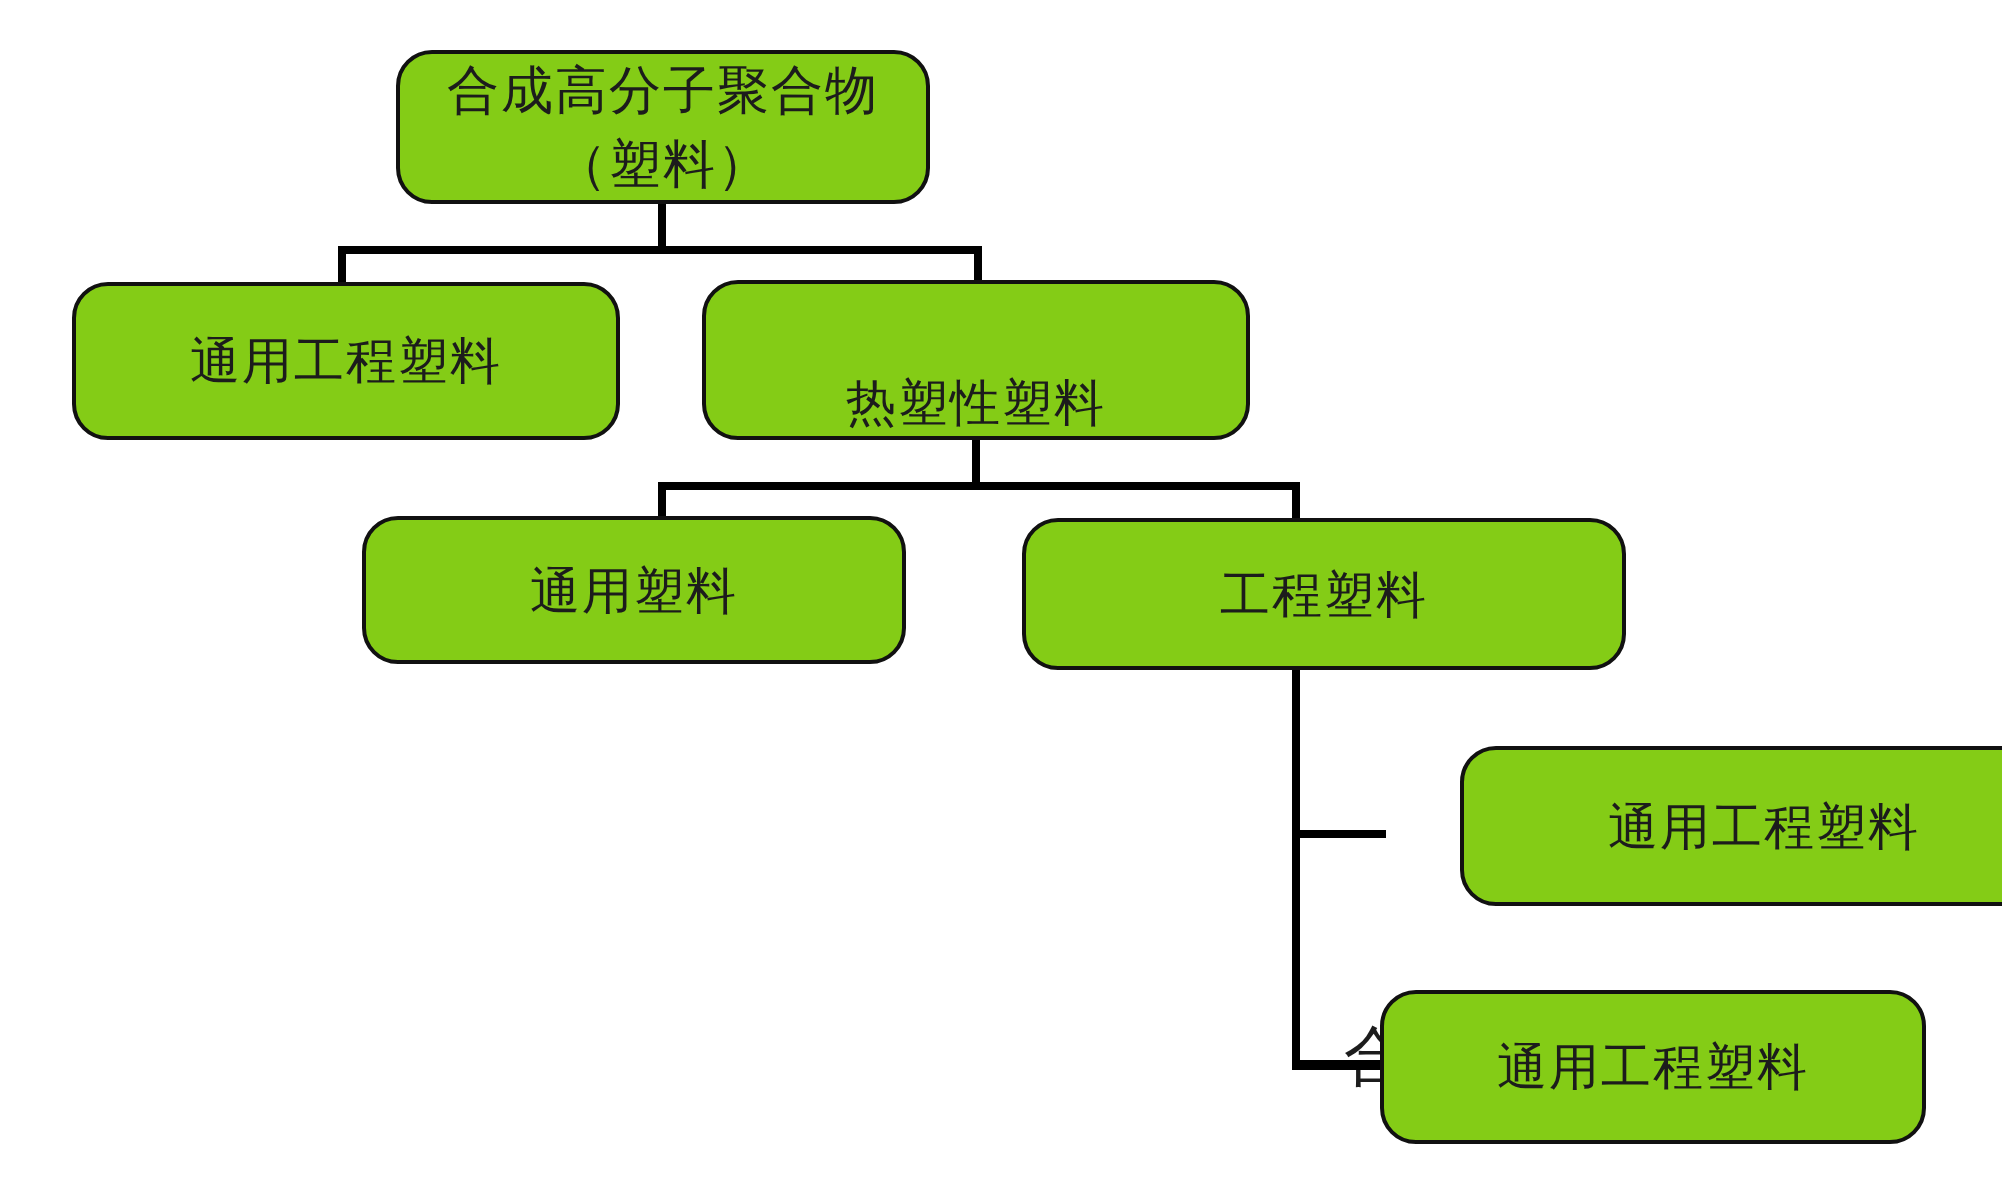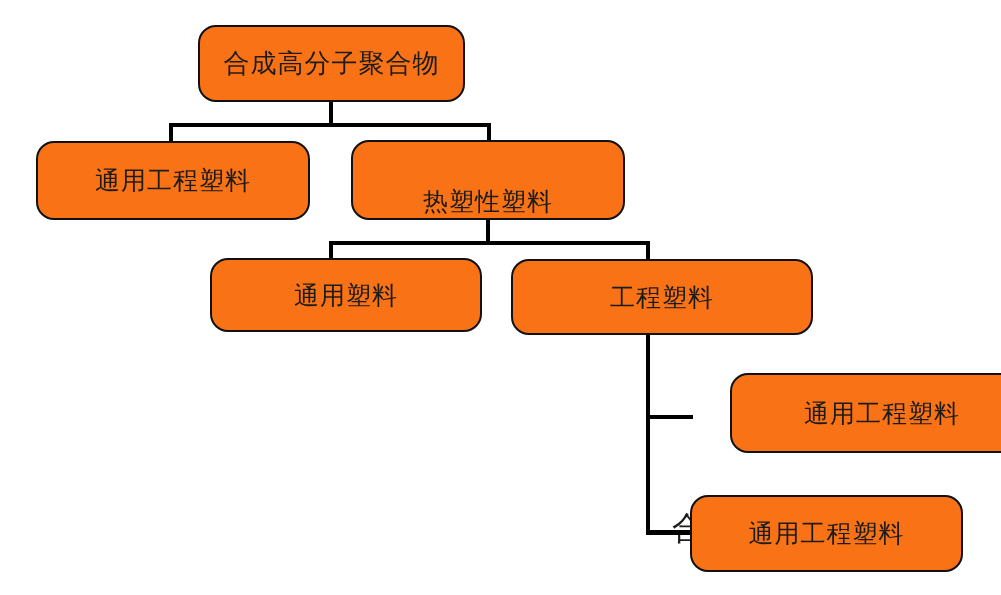--- a/index.html
+++ b/index.html
@@ -12,37 +12,37 @@
     position: relative;
     width: 1001px;
     height: 595px;
     background: #ffffff;
     overflow: hidden;
   }
   
   .node {
     position: absolute;
     box-sizing: border-box;
-    background: #f97316;
+    background: #84cc16;
     border: 2.5px solid #111111;
     border-radius: 18px;
     display: flex;
     align-items: center;
     justify-content: center;
     text-align: center;
     color: #1c1c1c;
     font-size: 25px;
     letter-spacing: 1px;
     z-index: 3;
   }
   .node .line { display: block; line-height: 37px; }
   #node-root          { left: 198px; top: 25px;  width: 267px; height: 77px; font-size: 26px; }
   #node-thermoset     { left: 36px;  top: 141px; width: 274px; height: 79px; }
   #node-thermoplastic { left: 351px; top: 140px; width: 274px; height: 80px; align-items: flex-end; padding-top: 17px; }
-  #node-general       { left: 210px; top: 258px; width: 272px; height: 74px; }
+  #node-general       { left: 181px; top: 258px; width: 272px; height: 74px; }
   #node-engineering   { left: 511px; top: 259px; width: 302px; height: 76px; }
   #node-general-eng   { left: 730px; top: 373px; width: 304px; height: 80px; }
   #node-high-perf     { left: 690px; top: 495px; width: 273px; height: 77px; }
   
   .conn {
     position: absolute;
     background: #000000;
     z-index: 2;
   }
   #conn-v1 { left: 329px; top: 102px; width: 4px;   height: 24px; }
@@ -83,20 +83,21 @@
   <div class="conn" id="conn-h2"></div>
   <div class="conn" id="conn-v5"></div>
   <div class="conn" id="conn-v6"></div>
   <div class="conn" id="conn-v7"></div>
   <div class="conn" id="conn-h3"></div>
   <div class="conn" id="conn-h4"></div>
 
   <div class="node" id="node-root">
     <div>
       <span class="line">合成高分子聚合物</span>
+      <span class="line">（塑料）</span>
     </div>
   </div>
 
   <div class="node" id="node-thermoset">
     <span>通用工程塑料</span>
   </div>
 
   <div class="node" id="node-thermoplastic">
     <span>热塑性塑料</span>
   </div>

